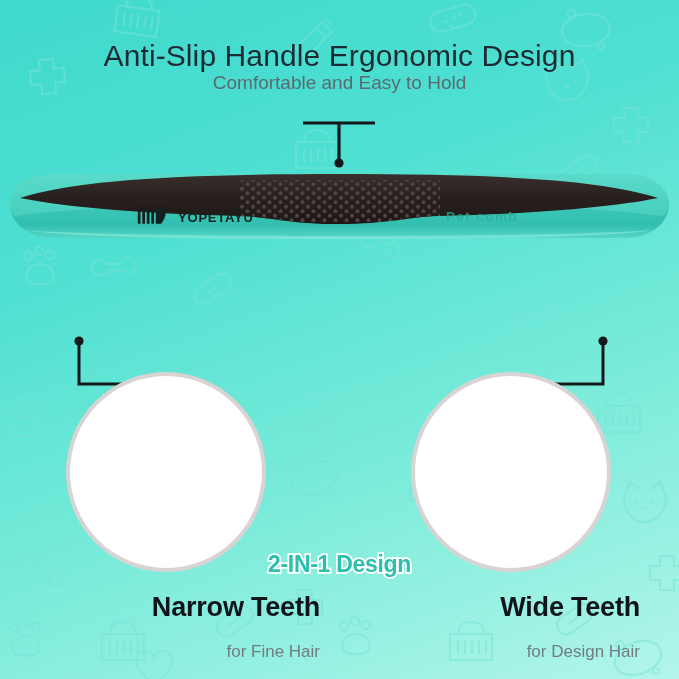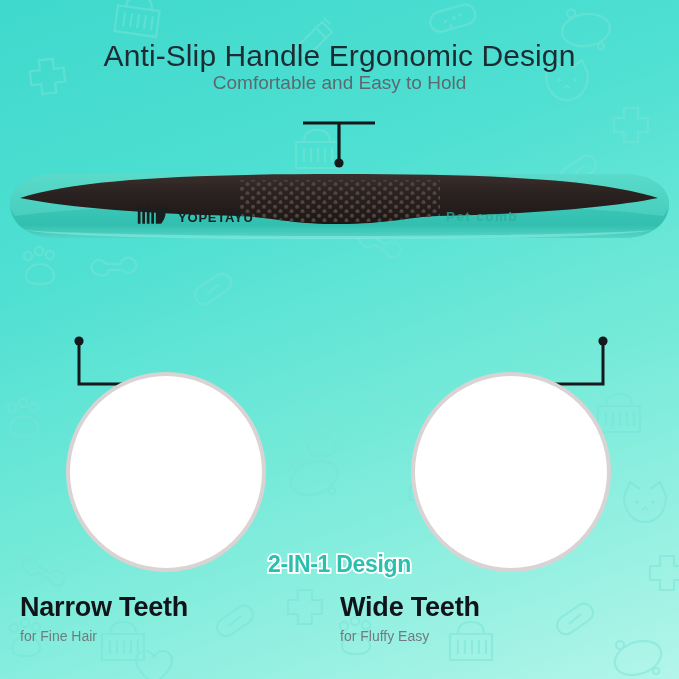--- a/index.html
+++ b/index.html
@@ -59,28 +59,28 @@
   
   #badge {
     position:absolute; top:551px; left:0; width:679px; text-align:center;
     font-size:23px; font-weight:700; letter-spacing:-.3px;
     color:#2bbfae;
     -webkit-text-stroke:3.5px #ffffff;
     paint-order:stroke fill;
   }
 
   
-  .caption { position:absolute; width:300px; text-align:left; }
+  .caption { position:absolute; width:300px; text-align:right; }
   #caption-left  { left:20px;  top:592px; }
   #caption-right { left:340px; top:592px; }
   .cap-title {
     font-size:27px; font-weight:700; color:#101418; letter-spacing:-.2px;
   }
   .cap-sub {
-    margin-top:5px; font-size:14px; font-weight:400; color:#6f7c81;
+    margin-top:19px; font-size:17px; font-weight:400; color:#6f7c81;
   }
 </style>
 </head>
 <body>
 
 <div id="stage">
 
   <svg id="bg-pattern" viewBox="0 0 679 679" aria-hidden="true">
     <defs>
       <g id="m-cross">
@@ -335,16 +335,16 @@
   </div>
 
   <div id="badge">2-IN-1 Design</div>
 
   <div class="caption" id="caption-left">
     <div class="cap-title">Narrow Teeth</div>
     <div class="cap-sub">for Fine Hair</div>
   </div>
   <div class="caption" id="caption-right">
     <div class="cap-title">Wide Teeth</div>
-    <div class="cap-sub">for Fluffy Easy</div>
+    <div class="cap-sub">for Design Hair</div>
   </div>
 
 </div>
 
 </body></html>

